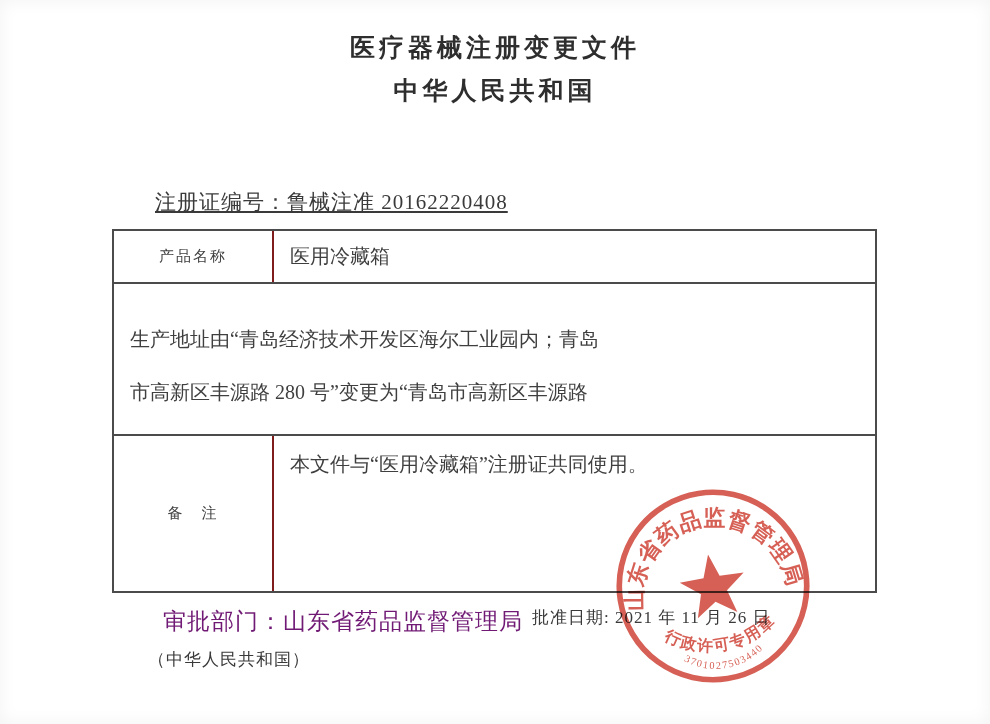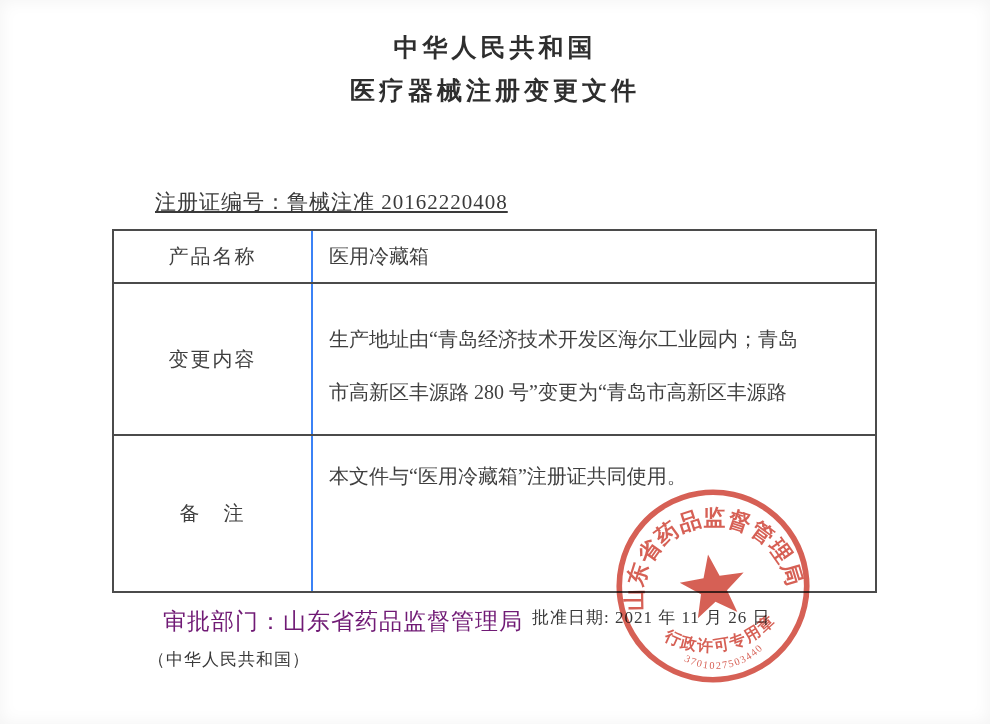--- a/index.html
+++ b/index.html
@@ -54,45 +54,45 @@
   .t-row {
     display: flex;
     box-sizing: border-box;
     border-bottom: 2px solid #4b4b4b;
   }
   .t-row:last-child { border-bottom: none; }
   .row-1 { height: 53px; }
   .row-2 { height: 152px; }
   .row-3 { flex: 1; }
   .t-label {
-    width: 199px;
+    width: 160px;
     box-sizing: border-box;
-    border-right: 2px solid #3b82f6;
+    border-right: 2px solid #7f1d1d;
     display: flex;
     align-items: center;
     justify-content: center;
-    font-size: 20px;
+    font-size: 15px;
     letter-spacing: 2px;
     color: #3f3f3f;
     flex-shrink: 0;
   }
   .t-value {
     flex: 1;
     box-sizing: border-box;
     padding: 0 14px 0 16px;
     font-size: 20px;
     color: #3f3f3f;
   }
   .row-1 .t-value {
     display: flex;
     align-items: center;
   }
   .row-2 .t-value { padding-top: 8px; margin-top: 21px; }
   .row-2 .t-value .v-line { line-height: 53px; }
-  .row-3 .t-value { padding-top: 20px; }
+  .row-3 .t-value { padding-top: 8px; }
   .row-3 .t-value .v-line { line-height: 40px; }
   .footer-line {
     position: absolute;
     top: 606px;
     left: 163px;
     font-size: 23px;
     color: #701a75;
     letter-spacing: 1px;
     text-align: center;
   }
@@ -127,37 +127,36 @@
     font-family: "Liberation Serif", serif;
     fill: #cf4437;
   }
 </style>
 </head>
 <body>
 
 <div class="page">
 
   <div class="title-block">
+    <div class="title-line">医疗器械注册变更文件</div>
     <div class="title-line">中华人民共和国</div>
-    <div class="title-line">医疗器械注册变更文件</div>
   </div>
 
   <div class="reg-line">
     <span>注册证编号：</span><span>鲁械注准 20162220408</span>
   </div>
 
   <div class="doc-table">
     <div class="t-row row-1">
       <div class="t-label">产品名称</div>
       <div class="t-value">
         <div class="v-line">医用冷藏箱</div>
       </div>
     </div>
     <div class="t-row row-2">
-      <div class="t-label">变更内容</div>
       <div class="t-value">
         <div class="v-line">生产地址由“青岛经济技术开发区海尔工业园内；青岛</div>
         <div class="v-line">市高新区丰源路 280 号”变更为“青岛市高新区丰源路</div>
       </div>
     </div>
     <div class="t-row row-3">
       <div class="t-label">备　注</div>
       <div class="t-value">
         <div class="v-line">本文件与“医用冷藏箱”注册证共同使用。</div>
       </div>

